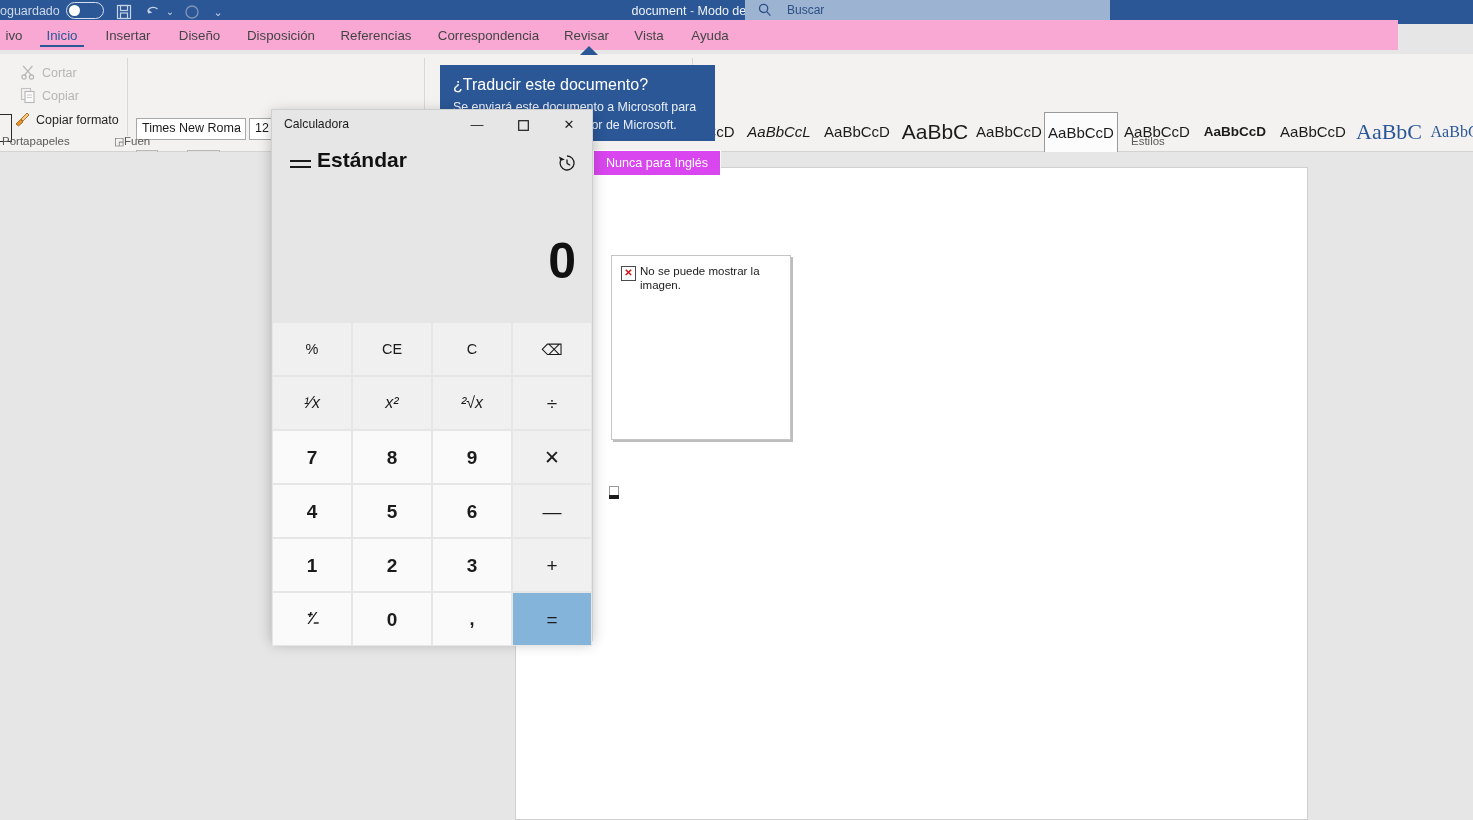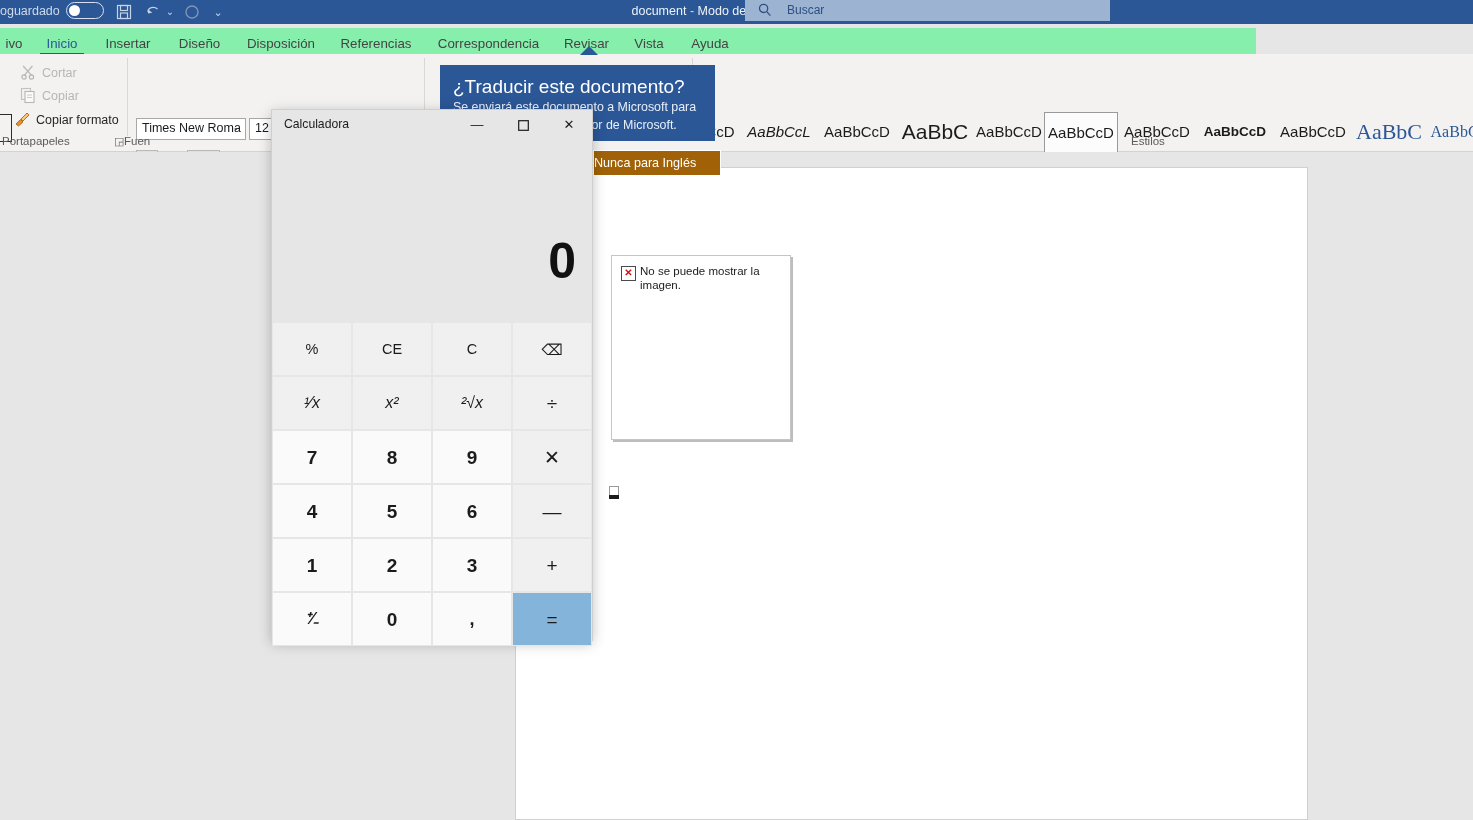--- a/index.html
+++ b/index.html
@@ -46,22 +46,22 @@
   .search-box .mag {
     position: absolute; left: 12px; top: 2px; width: 16px; height: 16px;
   }
   .search-box .ph {
     position: absolute; left: 42px; top: 2px;
     font-size: 12px; line-height: 17px; color: #2c4f84;
   }
 
   
   .tabstrip {
-    position: absolute; left: 0; top: 28px; width: 1256px; height: 30px;
-    background: #86efac;
+    position: absolute; left: 0; top: 20px; width: 1398px; height: 30px;
+    background: #f9a8d4;
   }
   .tab {
     position: absolute; top: 0; height: 30px;
     font-size: 13.3px; line-height: 31px; color: #444444;
     white-space: nowrap; cursor: default;
   }
   .tab.active { color: #2b5797; }
   .tab.active .uline {
     position: absolute; left: 0; right: 0; bottom: 3px; height: 2.5px;
     background: #2b5797;
@@ -169,30 +169,30 @@
     position: absolute; left: 0; top: 9px; width: 10px; height: 4px; background: #1b1b1b;
   }
 
   
   .callout {
     position: absolute; left: 440px; top: 65px; width: 275px; height: 76px;
     background: #2b5797; color: #ffffff;
   }
   .callout .title {
     position: absolute; left: 13px; top: 11px;
-    font-size: 19px; font-weight: normal; color: #ffffff; white-space: nowrap;
+    font-size: 16px; font-weight: normal; color: #ffffff; white-space: nowrap;
   }
   .callout .body {
     position: absolute; left: 13px; top: 33px; width: 252px;
     font-size: 12.4px; line-height: 18px; color: #e9eef7;
   }
   .callout .never-btn {
     position: absolute; left: 153px; top: 85px; width: 128px; height: 26px;
-    border: 1px solid #ffffff; background: #a16207; color: #ffffff;
-    font-size: 12.6px; line-height: 25px; text-align: left;
+    border: 1px solid #ffffff; background: #d946ef; color: #ffffff;
+    font-size: 12.6px; line-height: 25px; text-align: center;
     box-sizing: border-box;
   }
   .callout-tail {
     position: absolute; left: 580px; top: 46px;
     width: 0; height: 0;
     border-left: 9px solid transparent; border-right: 9px solid transparent;
     border-bottom: 9px solid #2b5797;
   }
 
   
@@ -497,20 +497,35 @@
       <div class="calc-title">Calculadora</div>
       <div class="calc-winbtn" style="left:182px;">—</div>
       <div class="calc-winbtn" style="left:228px;">
         <svg width="11" height="11" viewBox="0 0 11 11" style="vertical-align:middle;">
             <rect x="0.7" y="0.7" width="9.6" height="9.6" fill="none" stroke="#1b1b1b" stroke-width="1.2"></rect>
           </svg>
       </div>
       <div class="calc-winbtn" style="left:274px;">✕</div>
     </div>
 
+    <div class="calc-header">
+      <div class="hamburger">
+          <i></i>
+          <i></i>
+        </div>
+      <div class="calc-mode">Estándar</div>
+      <div class="history-btn">
+        <svg width="22" height="22" viewBox="0 0 22 22">
+          <path d="M11 4 A7 7 0 1 1 4.6 8.3" fill="none" stroke="#1b1b1b" stroke-width="1.3"></path>
+          <path d="M3 4.6 L4.4 9.1 L8.8 7.6 Z" fill="#1b1b1b"></path>
+          <line x1="11" y1="7.6" x2="11" y2="11.4" stroke="#1b1b1b" stroke-width="1.3"></line>
+          <line x1="11" y1="11.4" x2="14.2" y2="13.2" stroke="#1b1b1b" stroke-width="1.3"></line>
+        </svg>
+      </div>
+    </div>
 
     <div class="calc-display">
       <div class="calc-result">0</div>
     </div>
 
 
     <div class="keypad" id="keypad">
         <div class="key fn" style="left: 0px; top: 0px; width: 80px; height: 54px;">
           <div class="lbl">%</div>
         </div>

